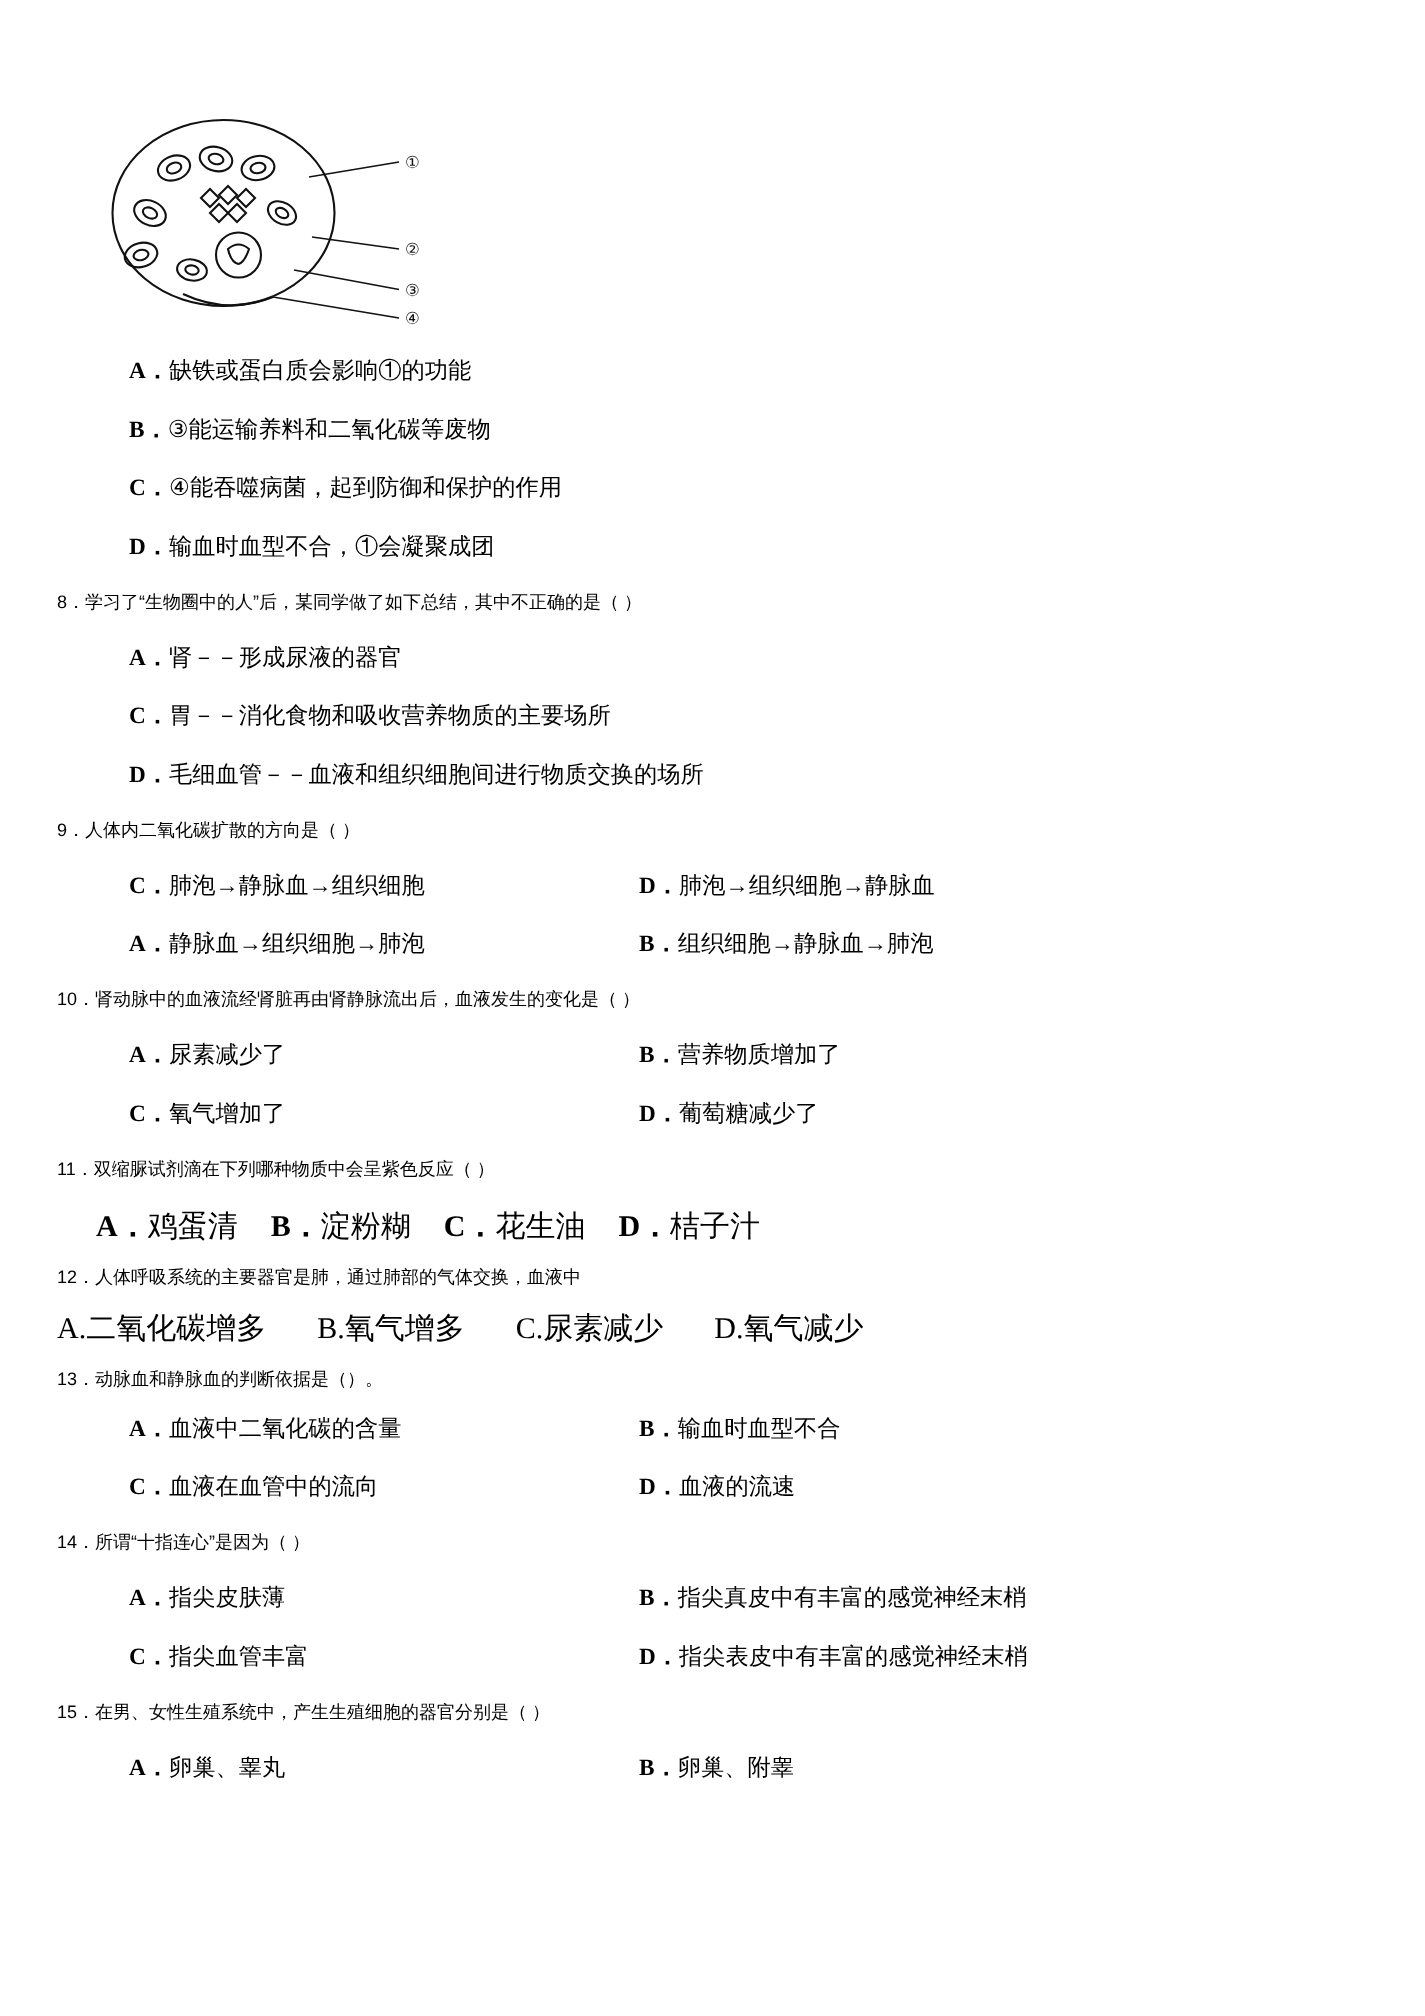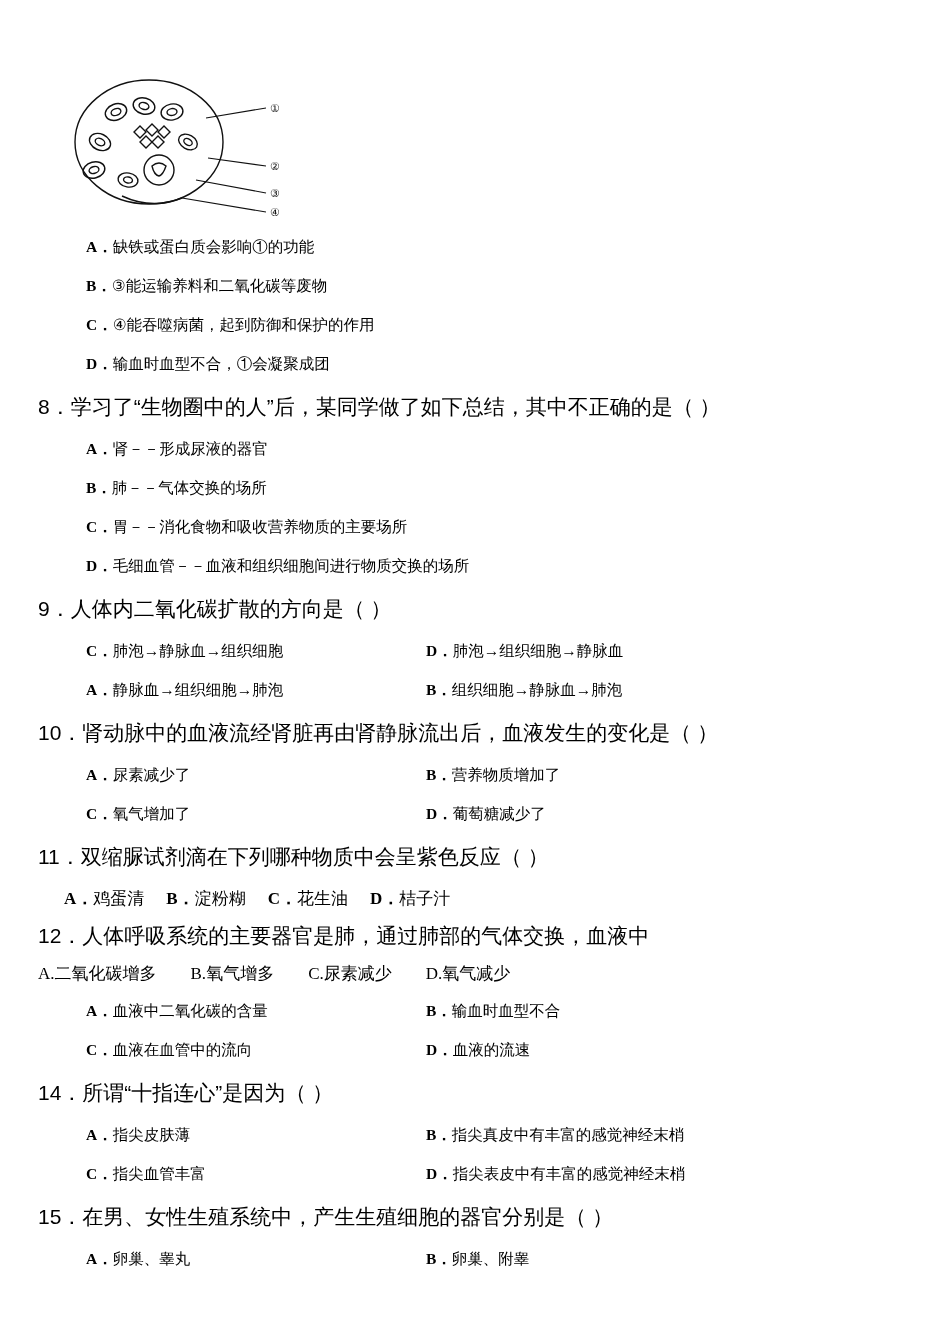--- a/index.html
+++ b/index.html
@@ -33,21 +33,21 @@
   .figure-block {
     height: 158px;
     position: relative;
     margin-left: 18px;
   }
   .figure-svg {
     display: block;
   }
   .stem {
     padding: 9px 0 9px 0;
-    font-size: 21px;
+    font-size: 12px;
   }
   .opt-row {
     display: flex;
     padding: 9px 0 9px 0;
     margin-left: 48px;
   }
   .opt-row.single {
     display: block;
   }
   .opt-cell {
@@ -60,21 +60,21 @@
     font-weight: bold;
     font-family: "Liberation Serif", serif;
     letter-spacing: 0px;
   }
   .opt-label.plain {
     font-weight: normal;
   }
   .tight { padding-top: 5px; padding-bottom: 5px; }
   .four-inline {
     padding: 7px 0 7px 26px;
-    font-size: 17px;
+    font-size: 20px;
     white-space: nowrap;
   }
   .four-inline .seg { display: inline-block; }
   .sp-sm { display:inline-block; width: 22px; }
   .sp-md { display:inline-block; width: 34px; }
 </style>
 </head>
 <body>
 
 <div class="page">
@@ -137,23 +137,20 @@
     </div>
     <div class="opt-row single">
       <span class="opt-cell"><span class="opt-label">D．</span><span>输血时血型不合，①会凝聚成团</span></span>
     </div>
 
     <div class="stem">8．学习了“生物圈中的人”后，某同学做了如下总结，其中不正确的是（ ）</div>
     <div class="opt-row single">
       <span class="opt-cell"><span class="opt-label">A．</span><span>肾－－形成尿液的器官</span></span>
     </div>
     <div class="opt-row single">
-      <span class="opt-cell"><span class="opt-label">B．</span><span>肺－－气体交换的场所</span></span>
-    </div>
-    <div class="opt-row single">
       <span class="opt-cell"><span class="opt-label">C．</span><span>胃－－消化食物和吸收营养物质的主要场所</span></span>
     </div>
     <div class="opt-row single">
       <span class="opt-cell"><span class="opt-label">D．</span><span>毛细血管－－血液和组织细胞间进行物质交换的场所</span></span>
     </div>
 
     <div class="stem">9．人体内二氧化碳扩散的方向是（       ）</div>
     <div class="opt-row">
       <span class="opt-cell c1"><span class="opt-label">C．</span><span>肺泡→静脉血→组织细胞</span></span>
       <span class="opt-cell c2"><span class="opt-label">D．</span><span>肺泡→组织细胞→静脉血</span></span>
@@ -176,20 +173,21 @@
     <div class="stem">11．双缩脲试剂滴在下列哪种物质中会呈紫色反应（      ）</div>
     <div class="four-inline">
       <span class="seg"><span class="opt-label">A．</span><span>鸡蛋清</span></span><span class="sp-sm"></span><span class="seg"><span class="opt-label">B．</span><span>淀粉糊</span></span><span class="sp-sm"></span><span class="seg"><span class="opt-label">C．</span><span>花生油</span></span><span class="sp-sm"></span><span class="seg"><span class="opt-label">D．</span><span>桔子汁</span></span>
     </div>
 
     <div class="stem tight">12．人体呼吸系统的主要器官是肺，通过肺部的气体交换，血液中</div>
     <div class="four-inline" style="padding-left:0">
       <span class="seg"><span class="opt-label plain">A.</span><span>二氧化碳增多</span></span><span class="sp-md"></span><span class="seg"><span class="opt-label plain">B.</span><span>氧气增多</span></span><span class="sp-md"></span><span class="seg"><span class="opt-label plain">C.</span><span>尿素减少</span></span><span class="sp-md"></span><span class="seg"><span class="opt-label plain">D.</span><span>氧气减少</span></span>
     </div>
 
+    <div class="stem tight">13．动脉血和静脉血的判断依据是（）。</div>
     <div class="opt-row">
       <span class="opt-cell c1"><span class="opt-label">A．</span><span>血液中二氧化碳的含量</span></span>
       <span class="opt-cell c2"><span class="opt-label">B．</span><span>输血时血型不合</span></span>
     </div>
     <div class="opt-row">
       <span class="opt-cell c1"><span class="opt-label">C．</span><span>血液在血管中的流向</span></span>
       <span class="opt-cell c2"><span class="opt-label">D．</span><span>血液的流速</span></span>
     </div>
 
     <div class="stem">14．所谓“十指连心”是因为（       ）</div>

